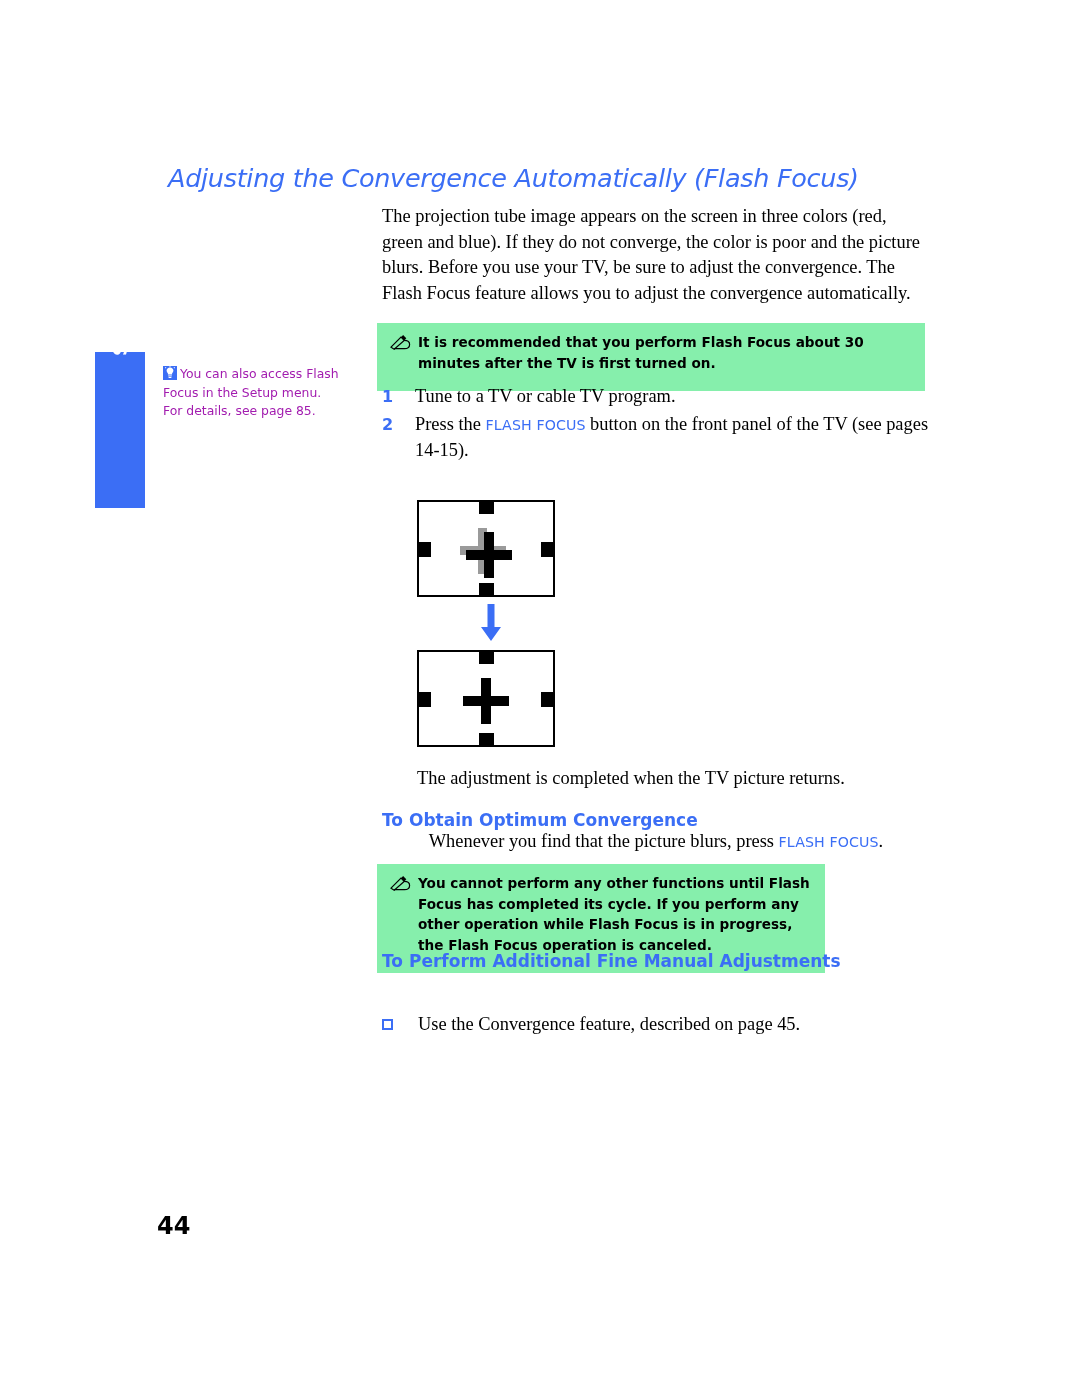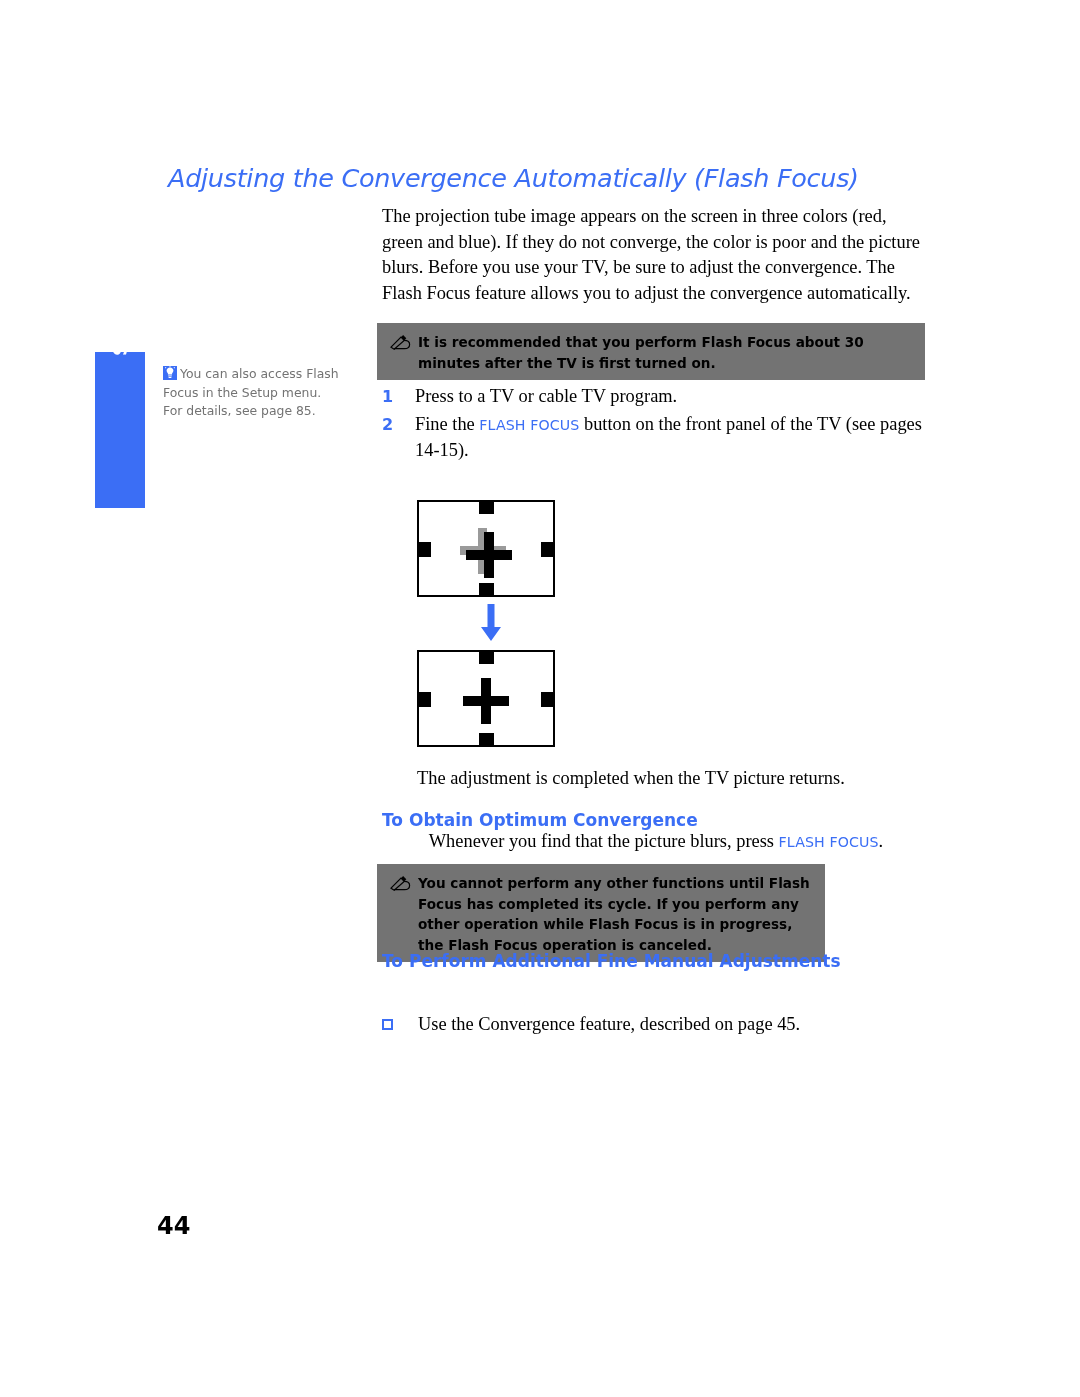--- a/index.html
+++ b/index.html
@@ -59,21 +59,21 @@
 
   
   .margin-tip {
     position: absolute;
     left: 163px;
     top: 365px;
     width: 178px;
     font-family: "DejaVu Sans", sans-serif;
     font-size: 12.4px;
     line-height: 18.5px;
-    color: #737373;
+    color: #a21caf;
   }
   .tip-icon {
     display: inline-block;
     width: 14px;
     height: 14px;
     background: #3b6ef5;
     position: relative;
     vertical-align: -2px;
     margin-right: 3px;
   }
@@ -84,28 +84,28 @@
     left: 382px;
     top: 204px;
     width: 548px;
     font-size: 18.4px;
     line-height: 25.6px;
   }
 
   
   .note-box {
     position: absolute;
-    background: #737373;
+    background: #86efac;
     font-family: "DejaVu Sans", sans-serif;
     font-weight: bold;
     font-size: 13.6px;
     line-height: 20.5px;
     color: #000000;
     box-sizing: border-box;
-    padding: 9px 14px 7px 13px;
+    padding: 9px 14px 18px 13px;
   }
   .note-box-1 { left: 377px; top: 323px; width: 548px; }
   .note-box-2 { left: 377px; top: 864px; width: 448px; }
   .note-inner { display: flex; align-items: flex-start; }
   .note-icon {
     flex: 0 0 auto;
     width: 21px;
     height: 16px;
     margin-right: 7px;
     margin-top: 2px;
@@ -284,25 +284,25 @@
         <path d="M14.2 6.4 C17.5 6.4 19.6 8 19.6 10.4 C19.6 12.8 17.5 14.6 14.4 14.6 L4.2 14.6" fill="none" stroke="#000000" stroke-width="1.2"></path>
       </svg>
     </span>
     <span class="note-text">It is recommended that you perform Flash Focus about 30 minutes after the TV is first turned on.</span>
   </div>
 </div>
 
 <div class="steps">
   <div class="step">
     <div class="step-num">1</div>
-    <div class="step-text"><span>Press to a TV or cable TV program.</span></div>
+    <div class="step-text"><span>Tune to a TV or cable TV program.</span></div>
   </div>
   <div class="step">
     <div class="step-num">2</div>
-    <div class="step-text"><span>Fine the </span><span class="kbd">FLASH FOCUS</span><span> button on the front panel of the TV (see pages 14-15).</span></div>
+    <div class="step-text"><span>Press the </span><span class="kbd">FLASH FOCUS</span><span> button on the front panel of the TV (see pages 14-15).</span></div>
   </div>
 </div>
 
 <div class="diagram-wrap">
   <div class="tv-frame">
     <span class="mark mark-top"></span>
     <span class="mark mark-bottom"></span>
     <span class="mark mark-left"></span>
     <span class="mark mark-right"></span>
     <span class="cross ghost" style="left:41px; top:26px; width:46px; height:46px;">

